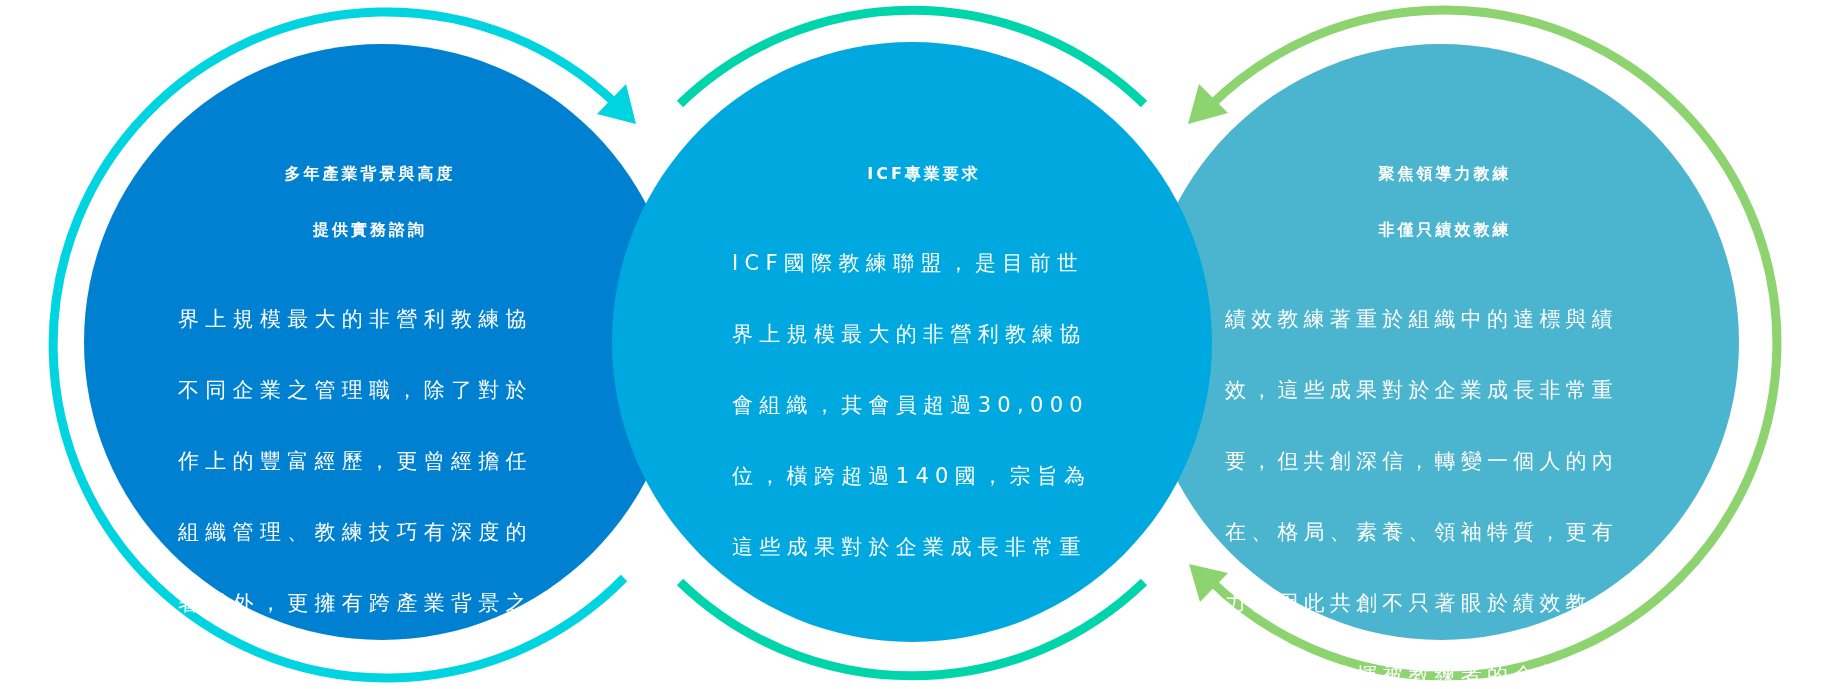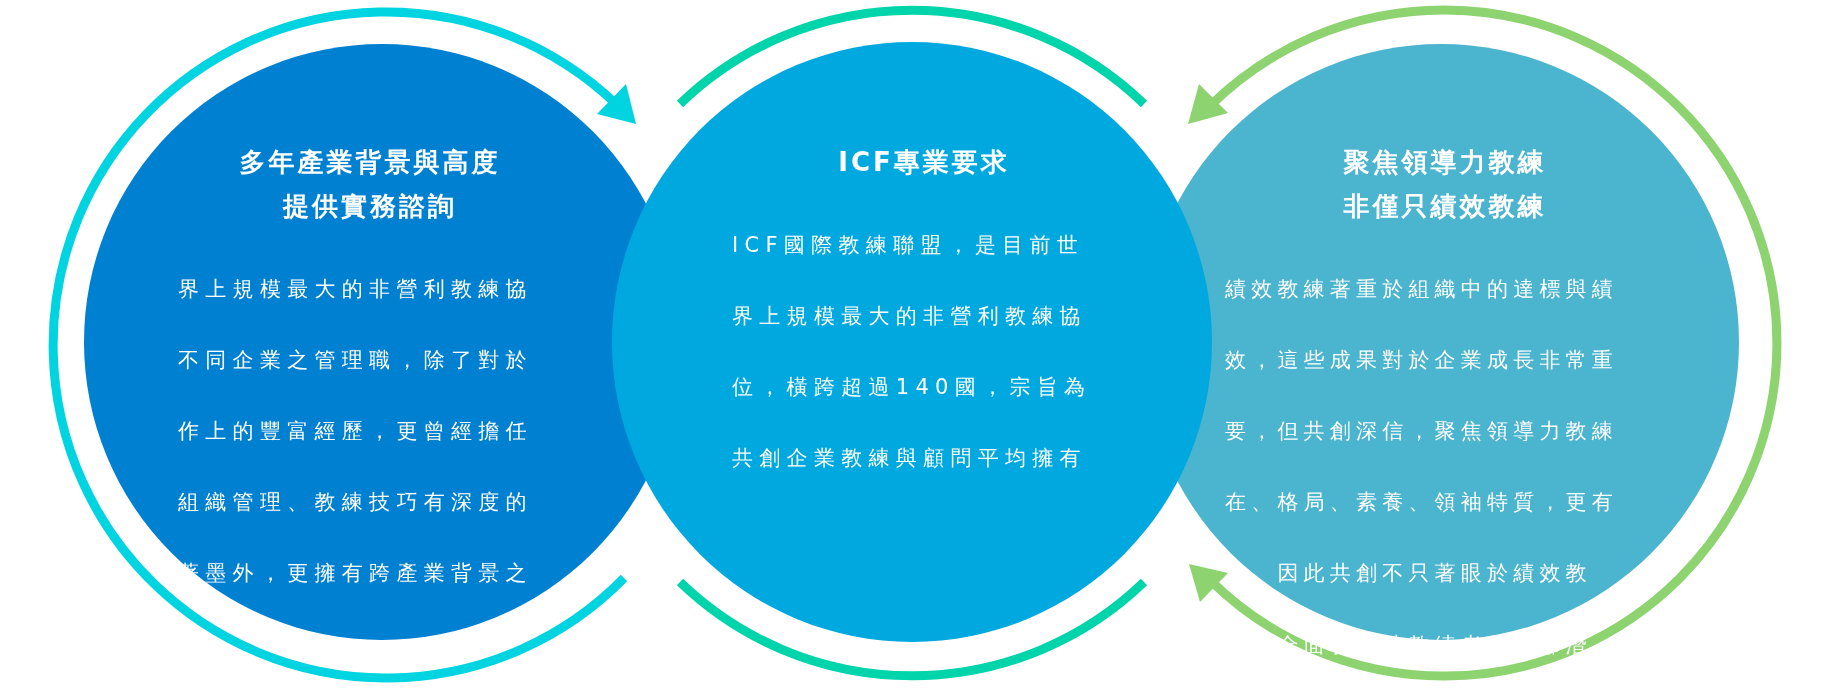--- a/index.html
+++ b/index.html
@@ -1,20 +1,20 @@
 <!DOCTYPE html>
 <html><head>
 <meta charset="utf-8">
 <style>
   html, body { margin:0; padding:0; background:#ffffff; }
   body { width:1841px; height:689px; position:relative; overflow:hidden;
          font-family:"DejaVu Sans","Liberation Sans",sans-serif; }
   svg.diagram { position:absolute; left:0; top:0; }
   .panel { position:absolute; color:#ffffff; text-align:center; }
-  .panel .title { font-weight:bold; font-size:26px; letter-spacing:3px; line-height:40px; margin:4px; }
+  .panel .title { font-weight:bold; font-size:16px; letter-spacing:3px; line-height:40px; margin:16px; }
   .panel .body { text-align:left; font-size:21px; letter-spacing:6.3px; line-height:35.6px; margin-top:10px; white-space:pre-line; }
 </style>
 </head>
 <body>
 
 <svg class="diagram" width="1841" height="689" viewBox="0 0 1841 689">
 
   <circle cx="382" cy="342" r="298" fill="#0080D0"></circle>
   <circle cx="1441" cy="342" r="298" fill="#4BB4CE"></circle>
   <circle cx="912" cy="342" r="300" fill="#00A8E0"></circle>
@@ -41,33 +41,34 @@
     <div>著墨外，更擁有跨產業背景之</div>
     
   </div>
 </div>
 
 <div class="panel" style="left:732px; top:138px; width:384px;">
   <div class="title">ICF專業要求</div>
   <div class="body">
     <div>ICF國際教練聯盟，是目前世</div>
     <div>界上規模最大的非營利教練協</div>
+    <div>會組織，其會員超過30,000</div>
     <div>位，橫跨超過140國，宗旨為</div>
-    <div>共創企業教練與顧問平均擁有</div>
+    <div>這些成果對於企業成長非常重</div>
     
   </div>
 </div>
 
 <div class="panel" style="left:1225px; top:138px; width:440px;">
   <div class="title">聚焦領導力教練</div>
   <div class="title">非僅只績效教練</div>
   <div class="body" style="letter-spacing:5.2px;">
     <div>績效教練著重於組織中的達標與績</div>
     <div>效，這些成果對於企業成長非常重</div>
-    <div>要，但共創深信，聚焦領導力教練</div>
+    <div>要，但共創深信，轉變一個人的內</div>
     <div>在、格局、素養、領袖特質，更有</div>
     <div>力。因此共創不只著眼於績效教</div>
     <div>機會全面發揮被教練者的全部潛</div>
     
     
     
     
   </div>
 </div>
 

